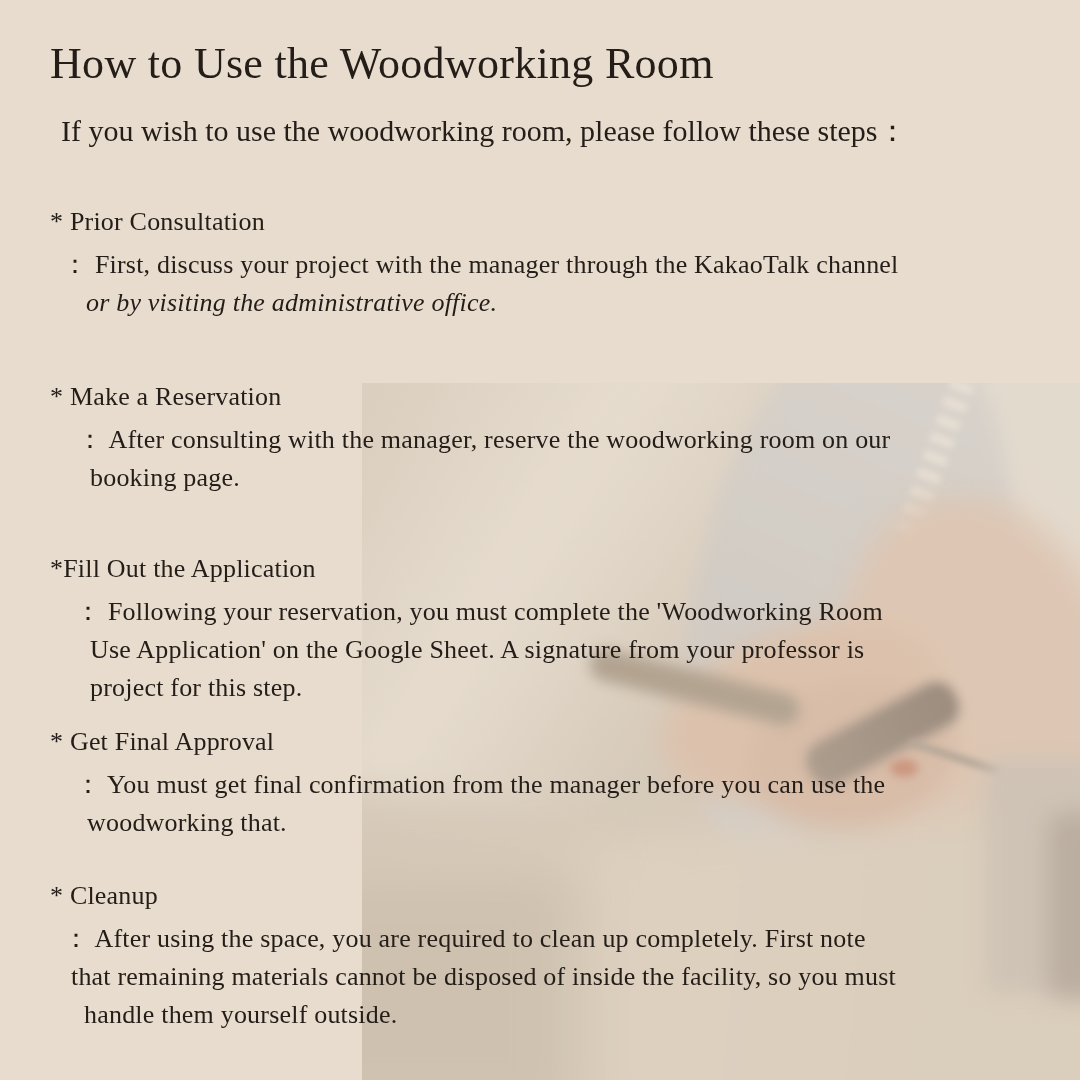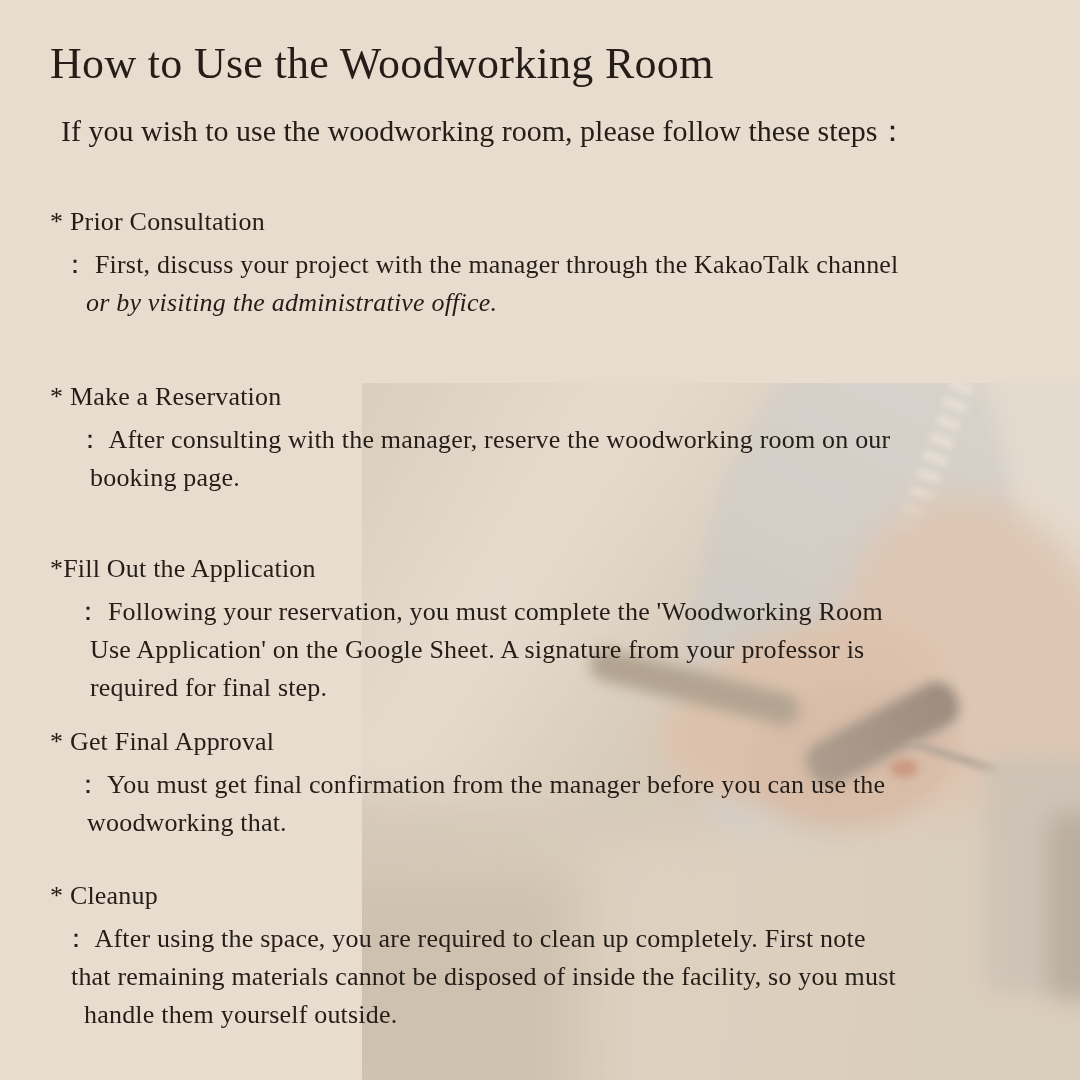--- a/index.html
+++ b/index.html
@@ -155,21 +155,21 @@
   <section class="step step-2">
     <div class="hdr">* Make a Reservation</div>
     <div class="ln in27">： After consulting with the manager, reserve the woodworking room on our</div>
     <div class="ln in40">booking page.</div>
   </section>
 
   <section class="step step-3">
     <div class="hdr">*Fill Out the Application</div>
     <div class="ln in25">： Following your reservation, you must complete the 'Woodworking Room</div>
     <div class="ln in40">Use Application' on the Google Sheet. A signature from your professor is</div>
-    <div class="ln in40">required for final step.</div>
+    <div class="ln in40">project for this step.</div>
   </section>
 
   <section class="step step-4">
     <div class="hdr">* Get Final Approval</div>
     <div class="ln in25">： You must get final confirmation from the manager before you can use the</div>
     <div class="ln in37">woodworking that.</div>
   </section>
 
   <section class="step step-5">
     <div class="hdr">* Cleanup</div>

